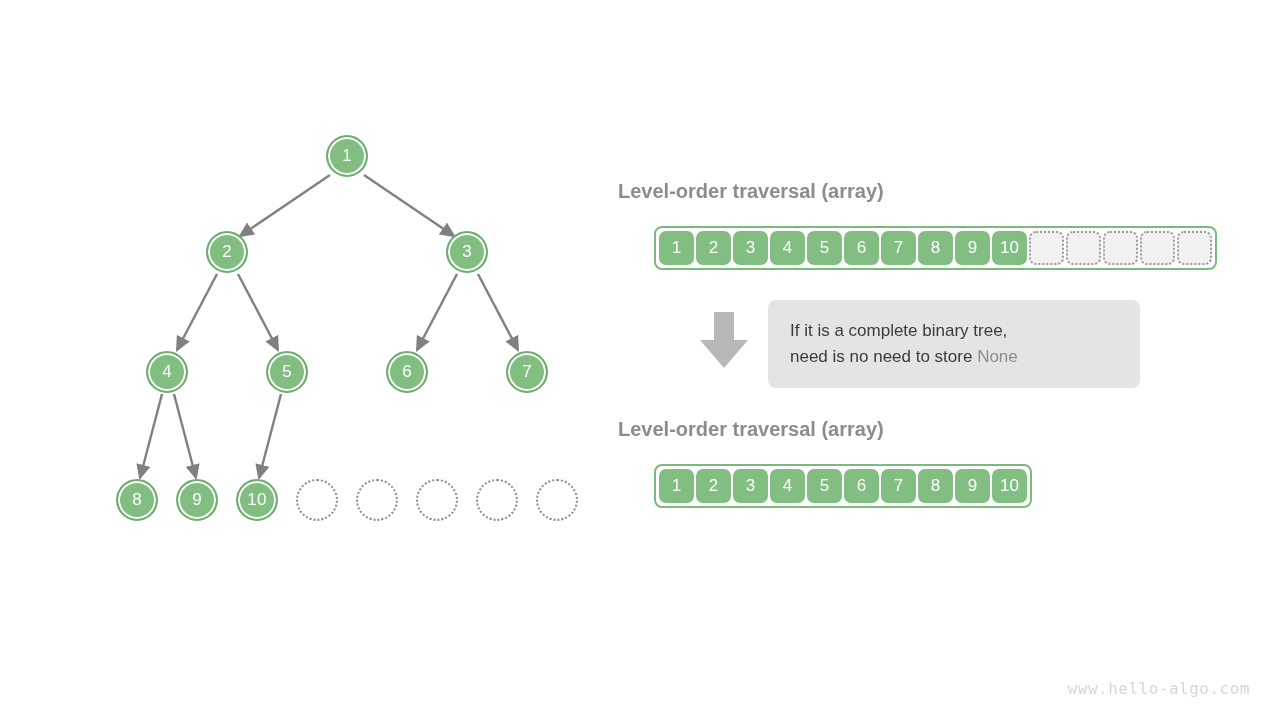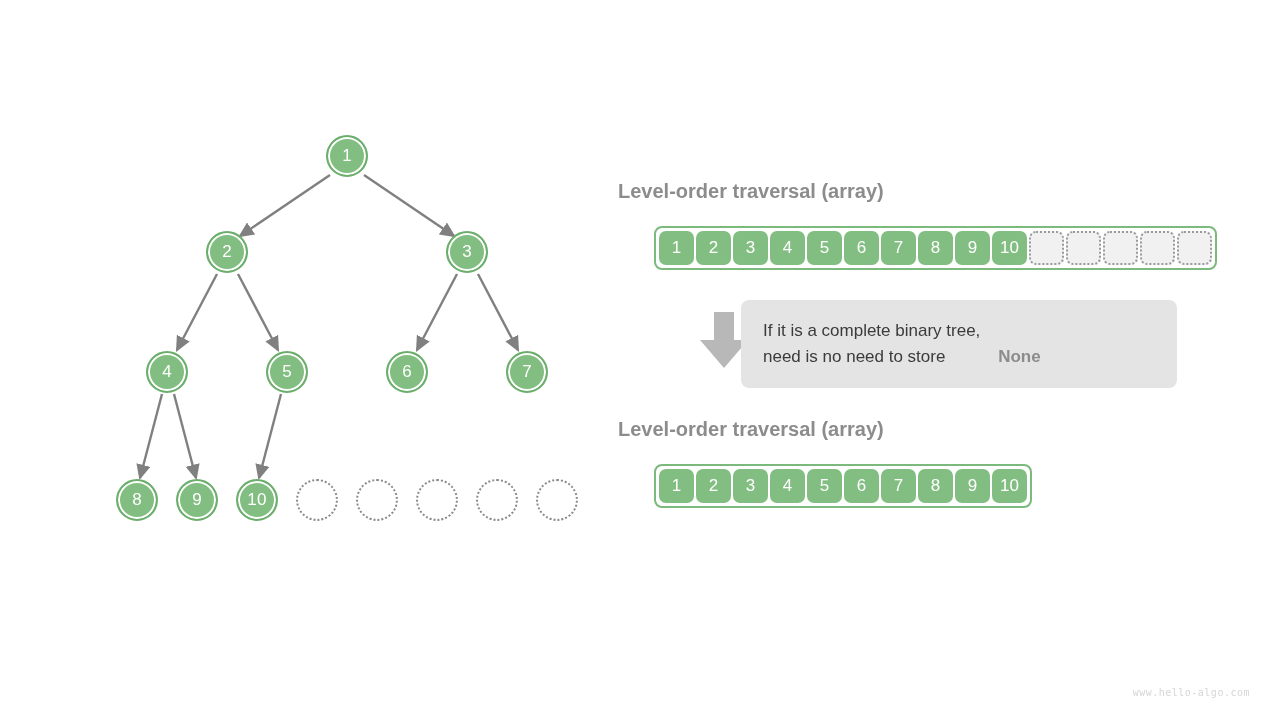--- a/index.html
+++ b/index.html
@@ -107,35 +107,34 @@
     display: flex;
     align-items: center;
   }
   #note-text {
     font-size: 17px;
     color: #3b3b3b;
     line-height: 1.55;
   }
   #note-none {
     color: #8c8c8c;
-    font-weight: bold;
-    margin-left: 48px;
+    font-weight: normal;
   }
 
   #down-arrow {
     position: absolute;
   }
 
   
   #watermark {
     position: absolute;
     right: 30px;
     bottom: 22px;
     font-family: "DejaVu Sans Mono", monospace;
-    font-size: 10px;
+    font-size: 16px;
     color: #d6d6d6;
     letter-spacing: 0.5px;
   }
 </style>
 </head>
 <body>
 
 <div id="canvas">
 
   <svg id="tree-svg" viewBox="0 0 640 600" xmlns="http://www.w3.org/2000/svg">
@@ -219,21 +218,21 @@
       <div class="array-cell empty"></div>
       <div class="array-cell empty"></div>
       <div class="array-cell empty"></div>
       <div class="array-cell empty"></div>
     </div>
 
   <svg id="down-arrow" style="left:698px; top:310px;" width="52" height="62" viewBox="0 0 52 62" xmlns="http://www.w3.org/2000/svg">
     <path d="M16,2 L36,2 L36,30 L50,30 L26,58 L2,30 L16,30 Z" fill="#b8b8b8"></path>
   </svg>
 
-  <div id="note-box" style="left:741px; top:300px; width:436px; height:88px;">
+  <div id="note-box" style="left:768px; top:300px; width:372px; height:88px;">
     <div id="note-text">
       <span>If it is a complete binary tree,</span><br>
       <span>need is no need to store </span><span id="note-none">None</span>
     </div>
   </div>
 
   <div class="panel-heading" style="left:618px; top:418px;">Level-order traversal (array)</div>
 
   <div class="array-container" id="array-compact" style="left:654px; top:464px;">
       <div class="array-cell">1</div>

